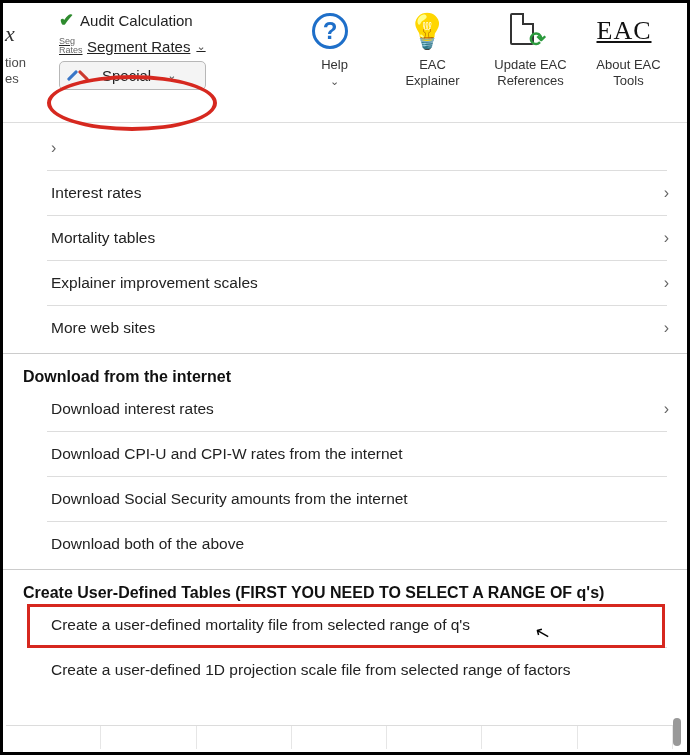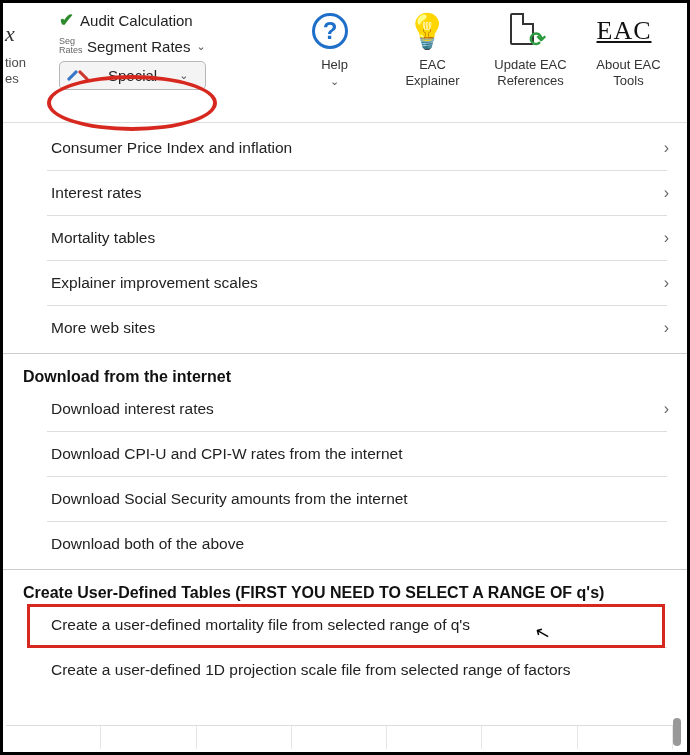--- a/index.html
+++ b/index.html
@@ -63,36 +63,37 @@
       font-size: 18px;
       font-weight: bold;
     }
     .segment-row {
       display: flex;
       align-items: center;
       gap: 6px;
       font-size: 15px;
       color: #222;
       position: relative;
+      text-decoration: underline;
     }
     .seg-icon {
       font-size: 9px;
       line-height: 1;
       color: #666;
       display: inline-block;
       width: 22px;
     }
     .chevron-small {
       font-size: 11px;
       color: #555;
     }
     .special-btn {
       display: inline-flex;
       align-items: center;
-      gap: 22px;
+      gap: 16px;
       padding: 5px 10px;
       border: 1px solid #b7b7b7;
       border-radius: 5px;
       background: #f4f4f4;
       font-size: 15px;
       cursor: default;
       position: relative;
       z-index: 2;
     }
     .special-tools {
@@ -349,21 +350,20 @@
     </div>
   </div>
 </div>
 
 <div class="annot-ellipse"></div>
 
 <div class="menu-panel">
 
 
   <div class="menu-item">
-    <span>Consumer Price Index and inflation</span>
     <span class="chev">›</span>
   </div>
   <hr class="hr">
   <div class="menu-item">
     <span>Interest rates</span>
     <span class="chev">›</span>
   </div>
   <hr class="hr">
   <div class="menu-item">
     <span>Mortality tables</span>

